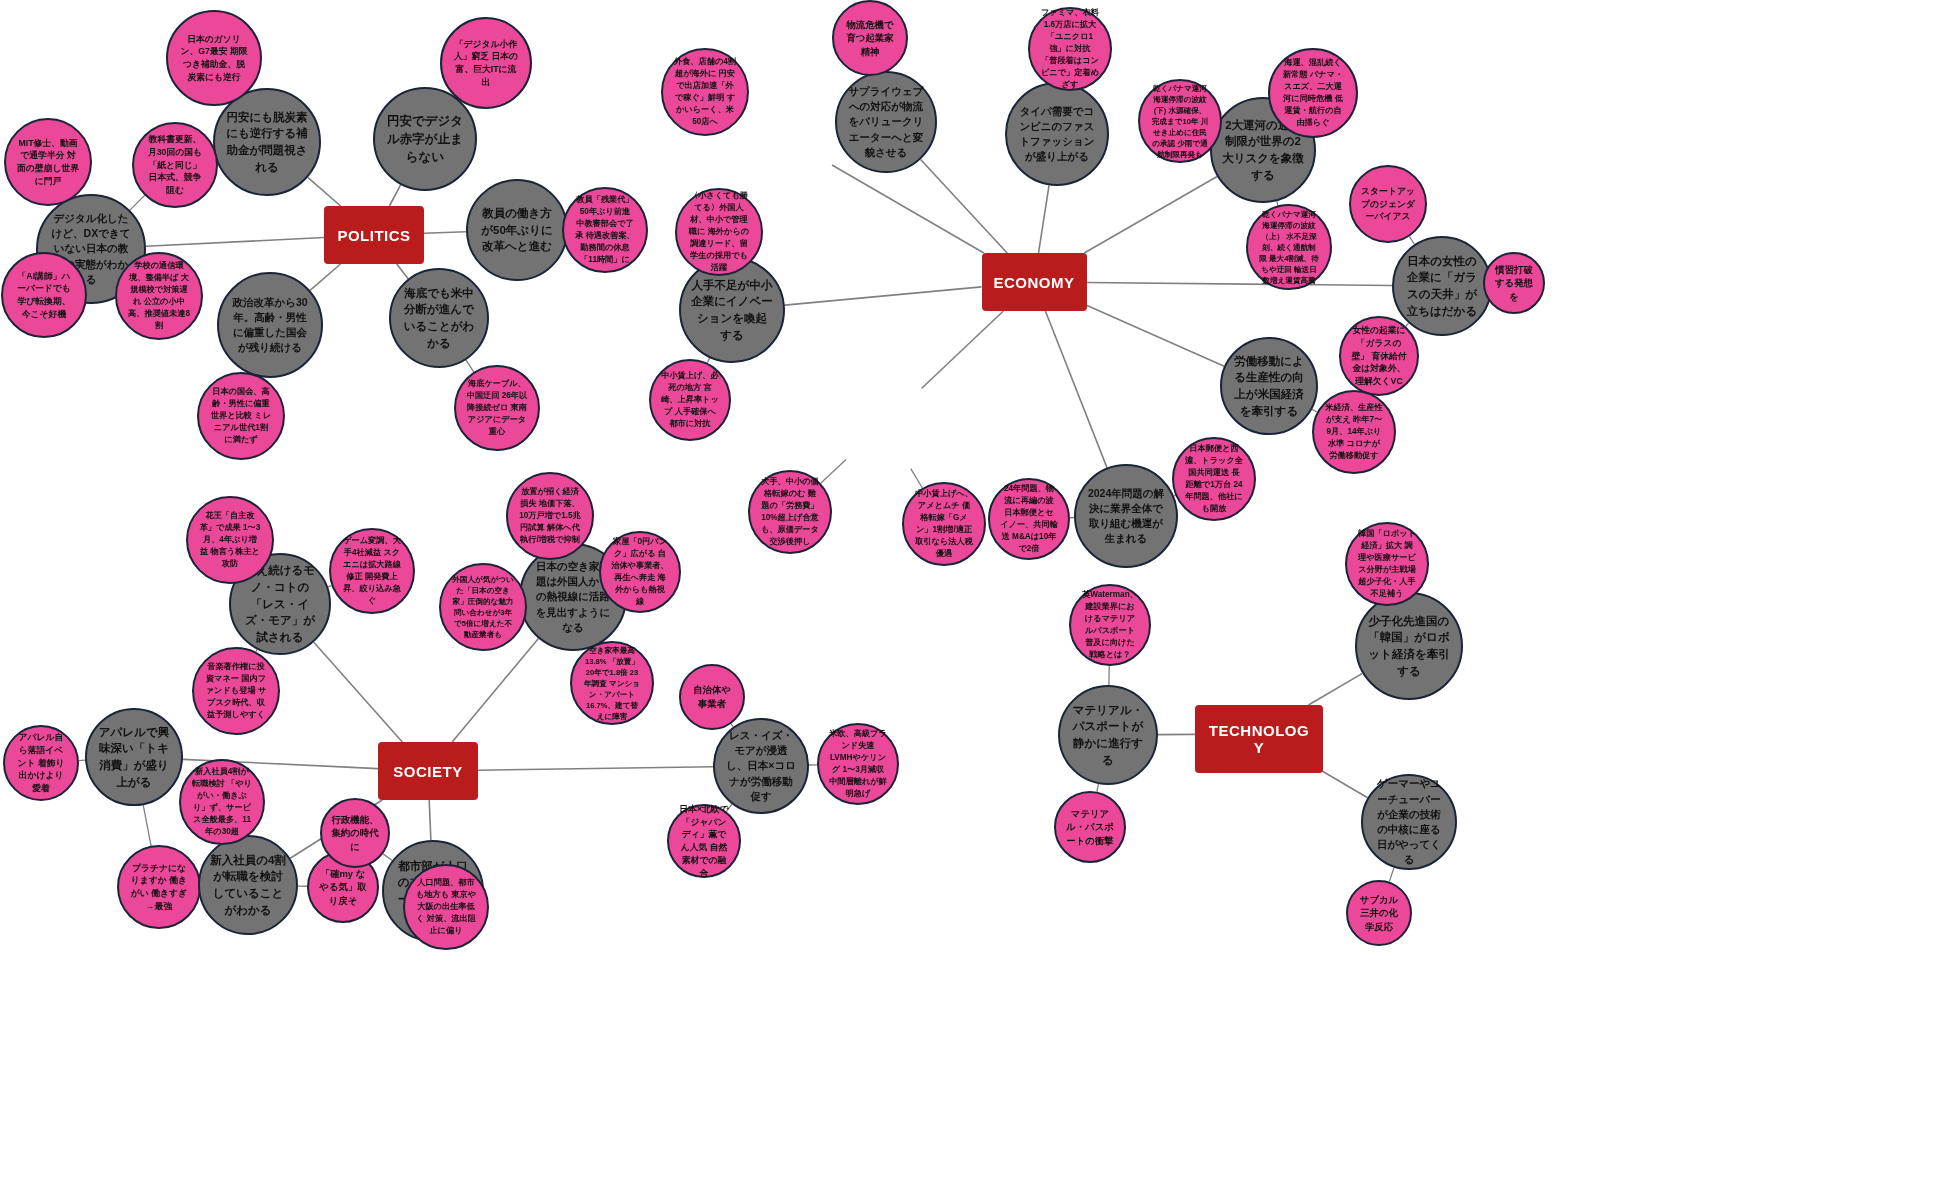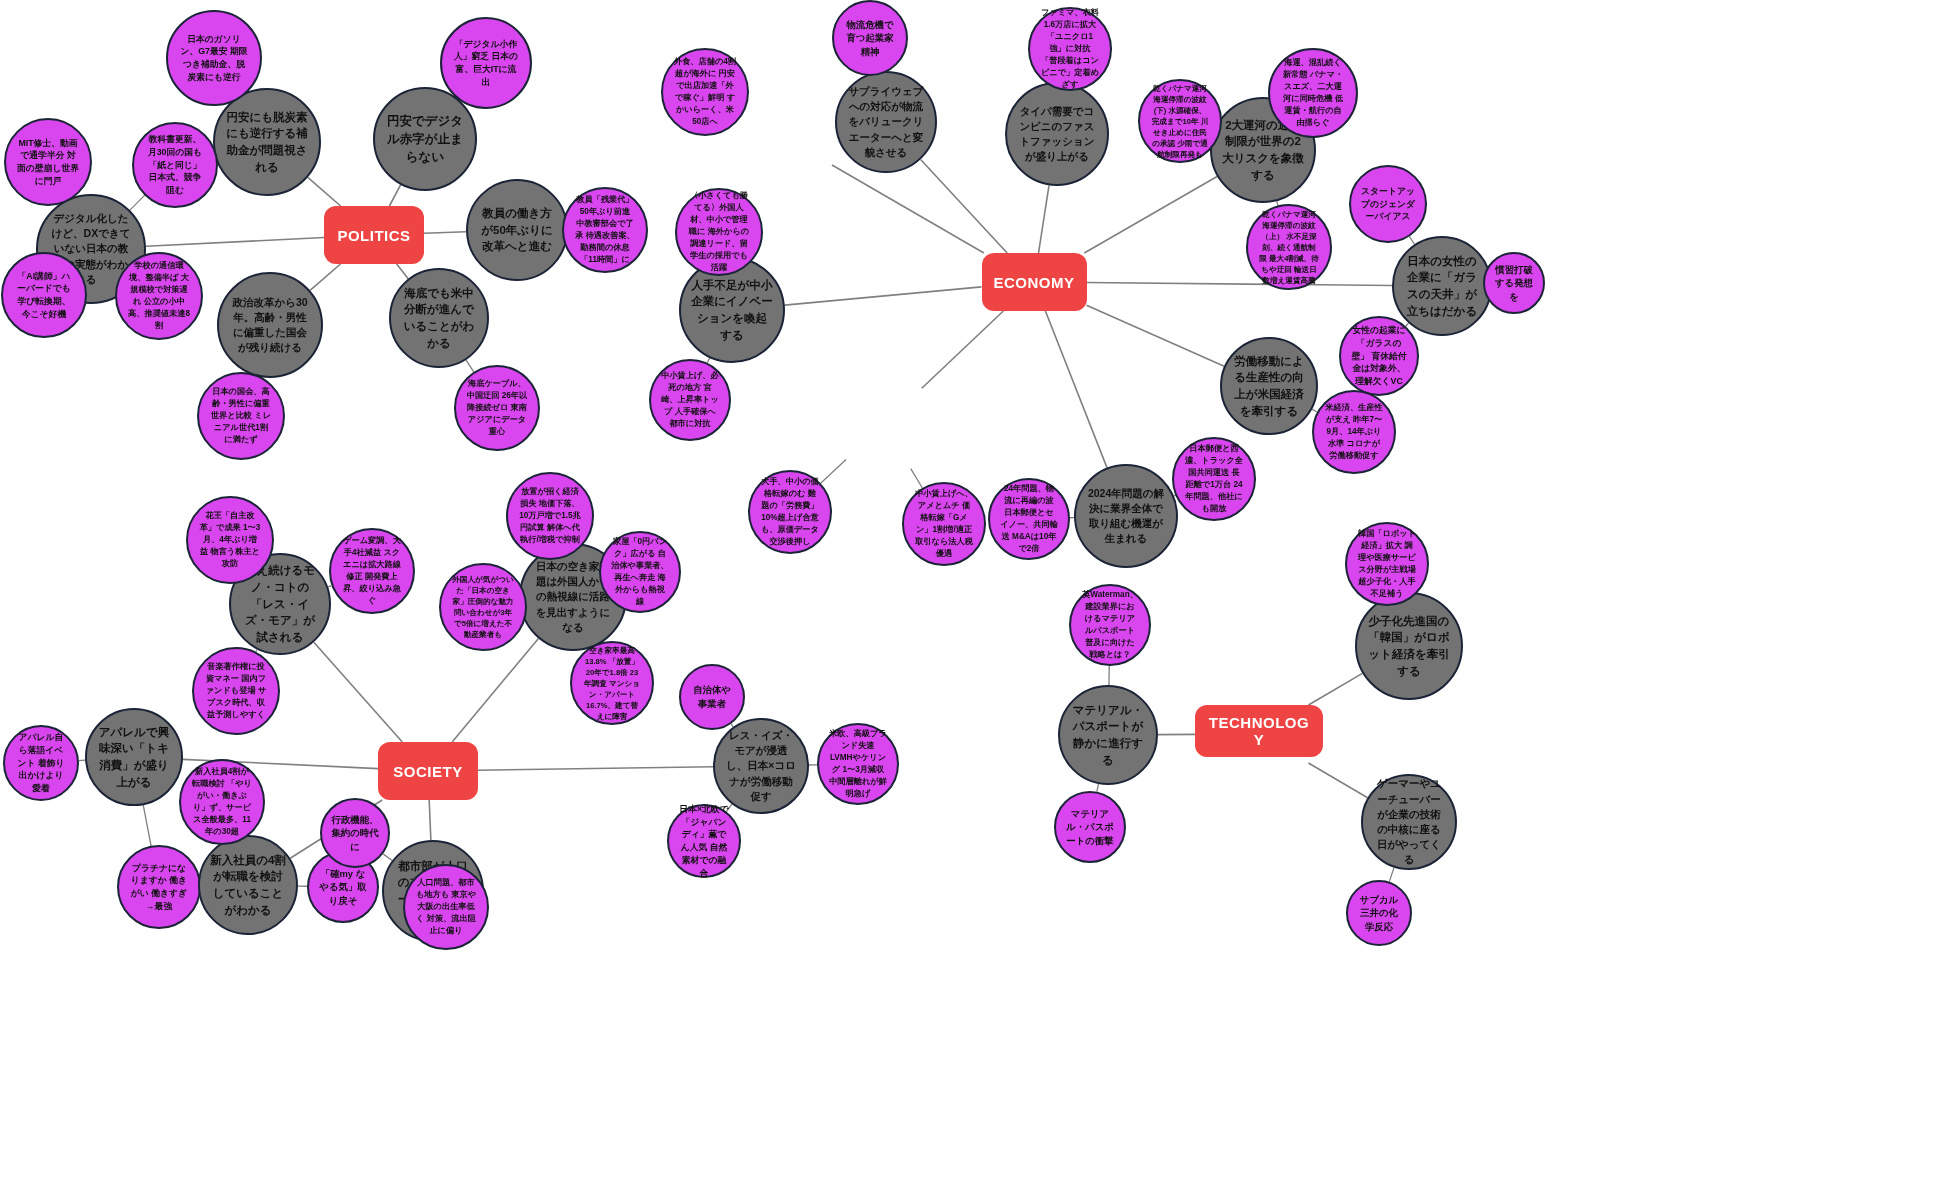--- a/index.html
+++ b/index.html
@@ -5,29 +5,29 @@
   html,body{margin:0;padding:0;background:#ffffff;}
   body{width:1950px;height:1200px;position:relative;overflow:hidden;
        font-family:"Liberation Sans","DejaVu Sans",sans-serif;}
   #canvas{position:absolute;left:0;top:0;width:1950px;height:1200px;}
   svg#edges{position:absolute;left:0;top:0;width:1950px;height:1200px;}
 
   .node{position:absolute;box-sizing:border-box;display:flex;align-items:center;
         justify-content:center;text-align:center;}
 
   
-  .root{background:#ef4444;color:#ffffff;border-radius:12px;
+  .root{background:#b91c1c;color:#ffffff;border-radius:4px;
         font-weight:bold;letter-spacing:0.5px;font-size:15px;}
 
   
   .l1{background:#737373;border:2.5px solid #1b2437;border-radius:50%;
       color:#111111;font-weight:bold;font-size:12.5px;line-height:1.45;}
 
   
-  .l2{background:#d946ef;border:2.5px solid #1b2437;border-radius:50%;
+  .l2{background:#ec4899;border:2.5px solid #1b2437;border-radius:50%;
       color:#111111;font-weight:bold;font-size:9.5px;line-height:1.45;}
 
   .node > span{display:block;padding:0 10%;word-break:break-word;}
   .l2 > span{padding:0 13%;}
 </style>
 </head>
 <body style="background: rgb(255, 255, 255);">
 
 <div id="canvas">
   <svg id="edges" viewBox="0 0 1950 1200" preserveAspectRatio="none">
@@ -103,21 +103,21 @@
     </svg>
 <div class="node root" style="left: 324px; top: 206px; width: 100px; height: 58px;">
       <span>POLITICS</span>
     </div>
     <div class="node root" style="left: 981.5px; top: 253px; width: 105px; height: 58px;">
       <span>ECONOMY</span>
     </div>
     <div class="node root" style="left: 378px; top: 742px; width: 100px; height: 58px;">
       <span>SOCIETY</span>
     </div>
-    <div class="node root" style="left: 1195px; top: 705px; width: 128px; height: 52px;">
+    <div class="node root" style="left: 1195px; top: 705px; width: 128px; height: 68px;">
       <span>TECHNOLOGY</span>
     </div>
     <div class="node l1" style="left: 213px; top: 88px; width: 108px; height: 108px; font-size: 11.5px;">
       <span>円安にも脱炭素にも逆行する補助金が問題視される</span>
     </div>
     <div class="node l2" style="left: 166px; top: 10px; width: 96px; height: 96px; font-size: 8.8px;">
       <span>日本のガソリン、G7最安 期限つき補助金、脱炭素にも逆行</span>
     </div>
     <div class="node l1" style="left: 373px; top: 87px; width: 104px; height: 104px; font-size: 12.5px;">
       <span>円安でデジタル赤字が止まらない</span>

